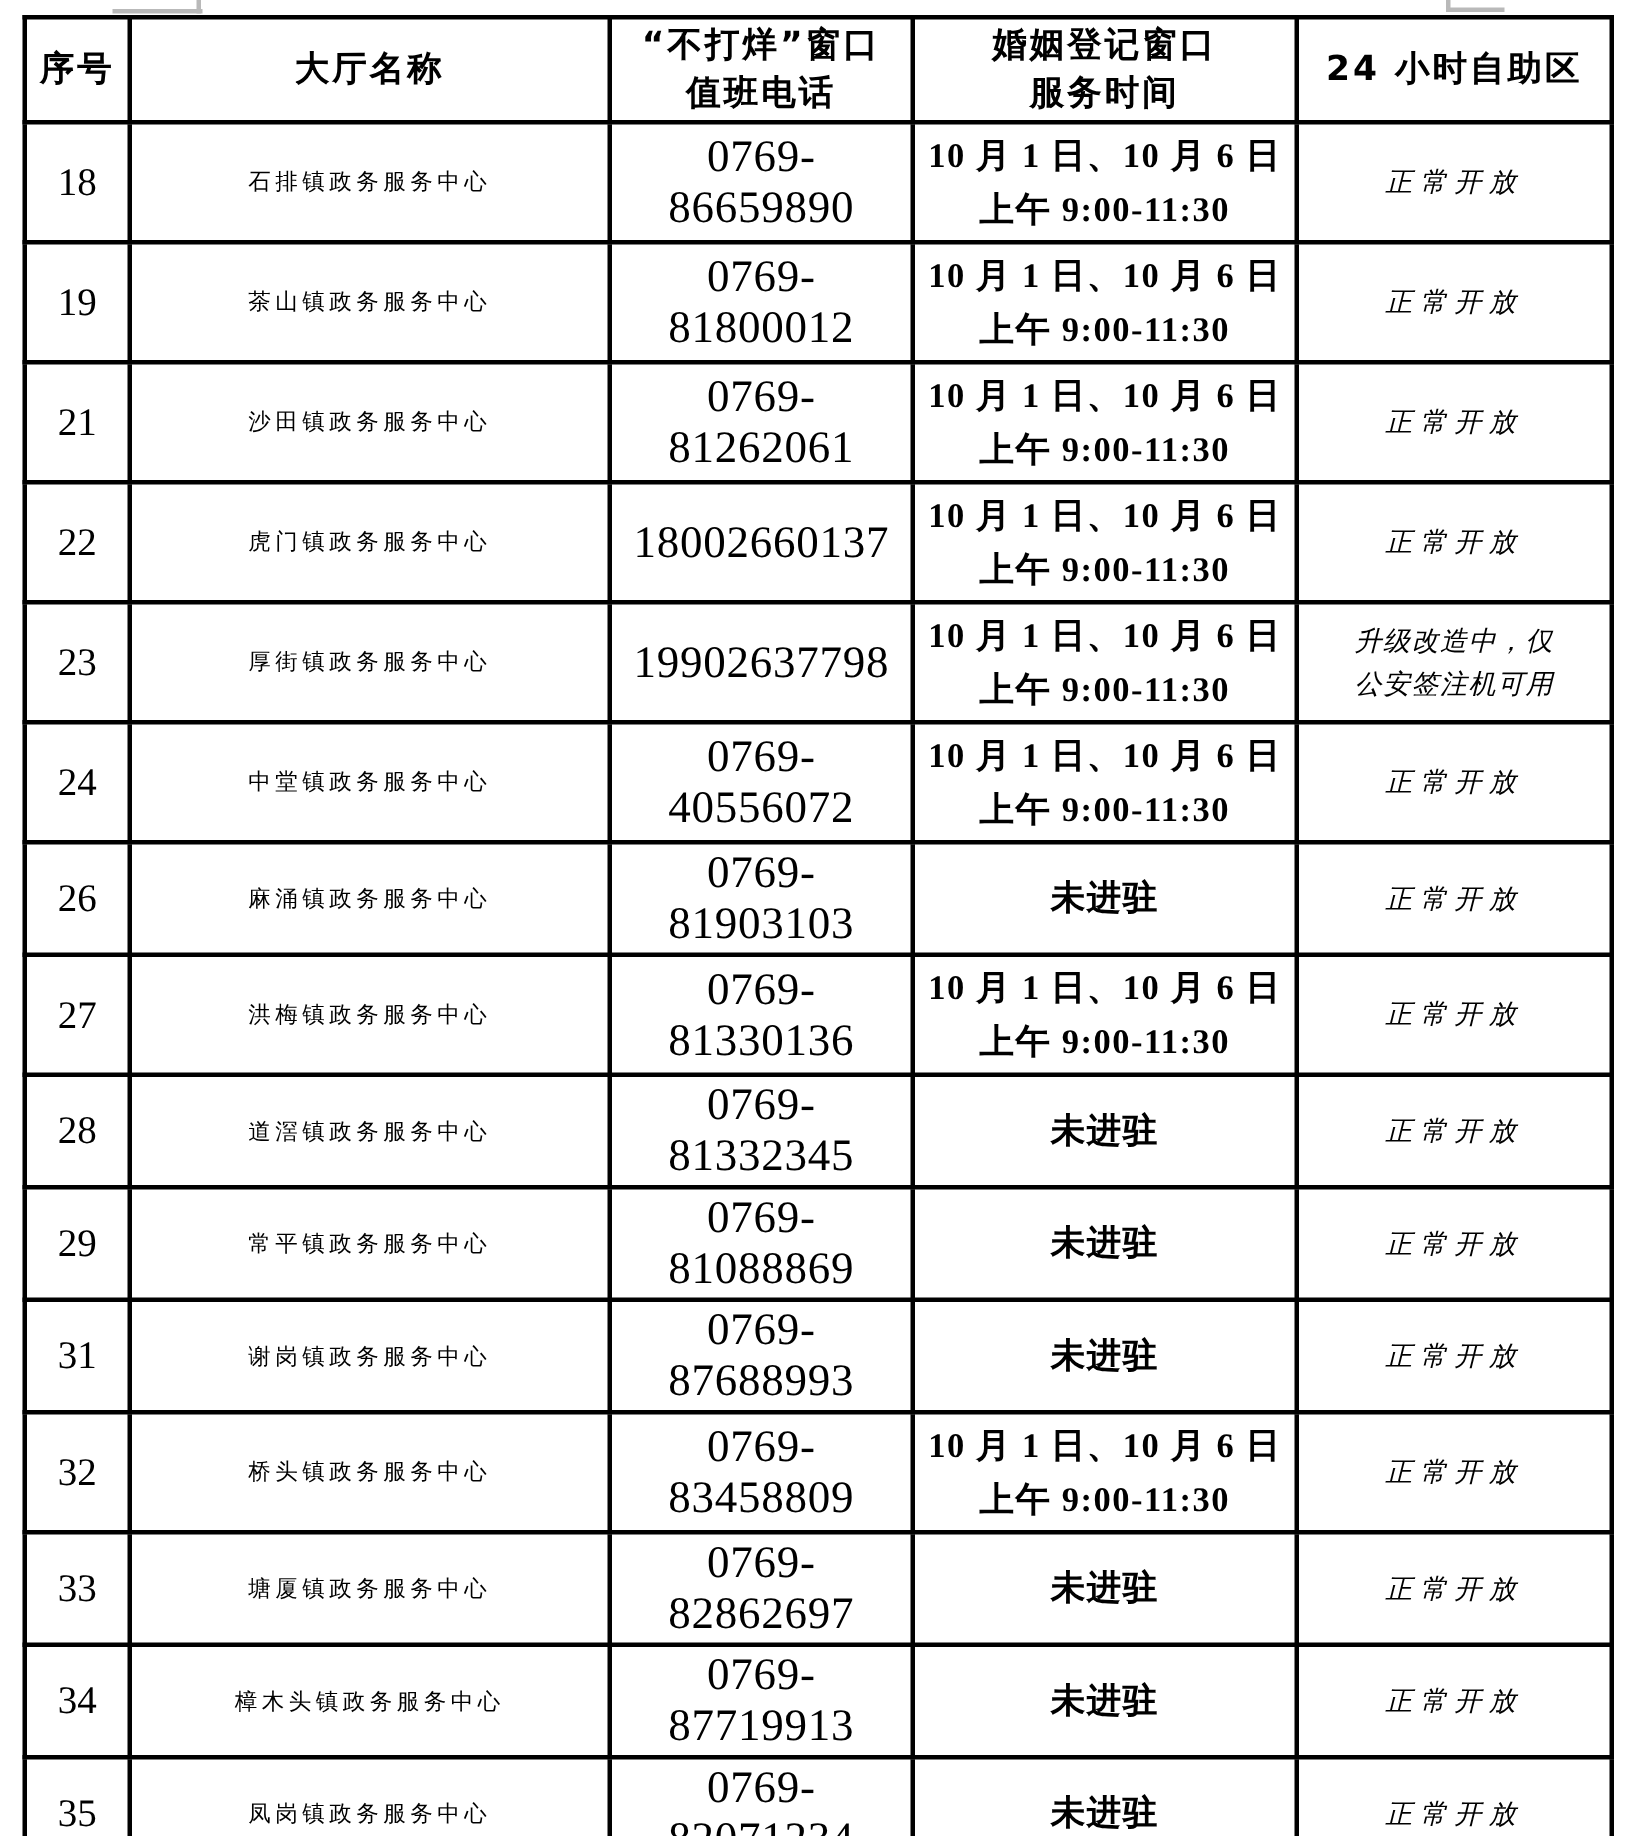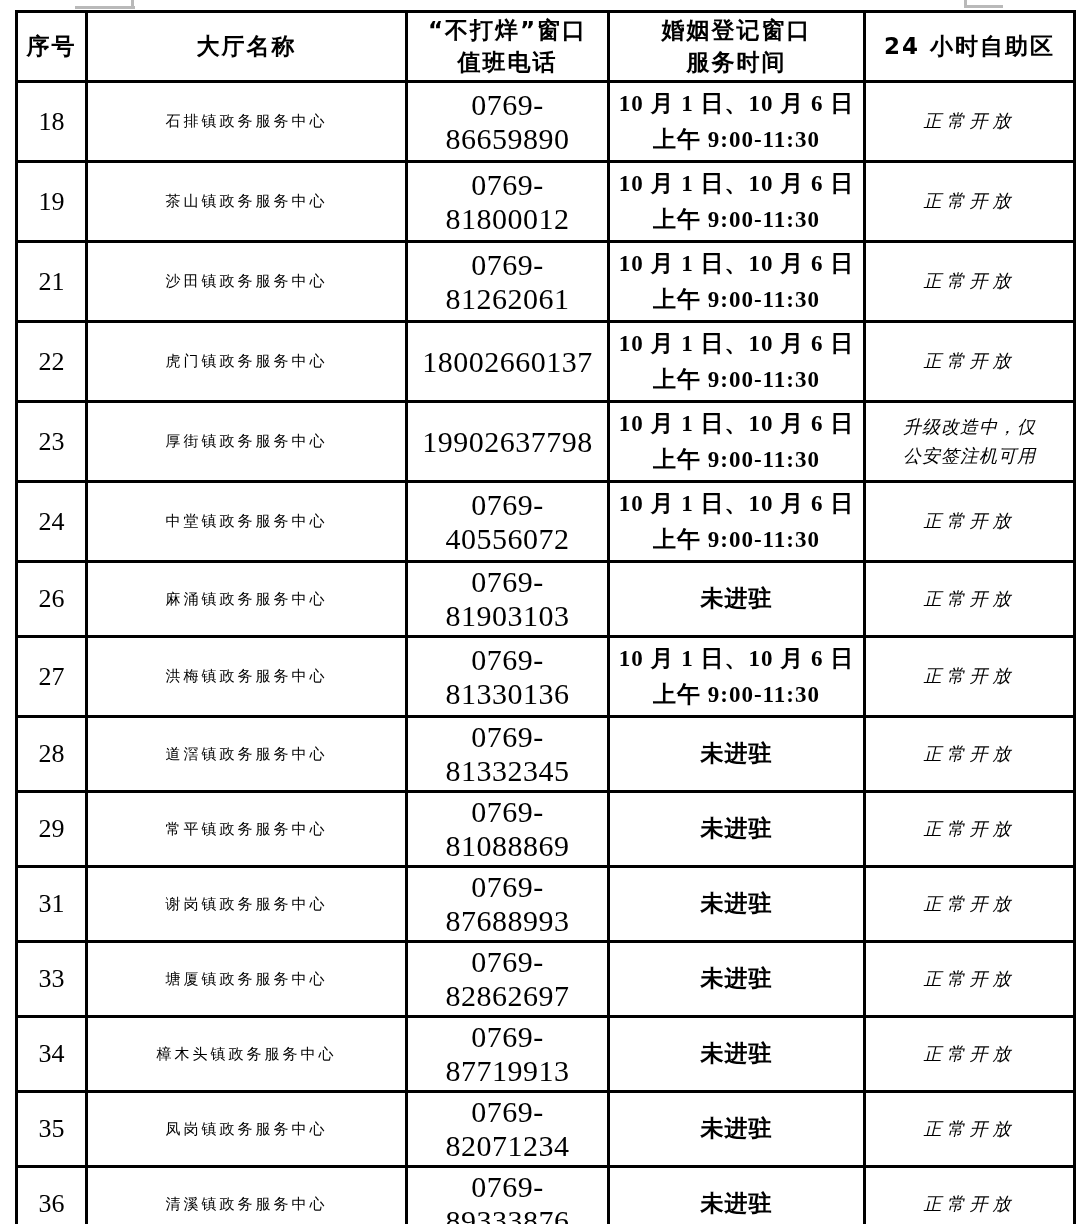--- a/index.html
+++ b/index.html
@@ -194,20 +194,28 @@
       <td class="cell-service">未进驻</td>
       <td class="cell-self">正常开放</td>
     </tr>
         <tr class="short">
       <td class="cell-no">31</td>
       <td class="cell-name">谢岗镇政务服务中心</td>
       <td class="cell-phone">0769-87688993</td>
       <td class="cell-service">未进驻</td>
       <td class="cell-self">正常开放</td>
     </tr>
+        <tr class="tall">
+      <td class="cell-no">32</td>
+      <td class="cell-name">桥头镇政务服务中心</td>
+      <td class="cell-phone">0769-83458809</td>
+      <td class="cell-service">10 月 1 日、10 月 6 日
+上午 9:00-11:30</td>
+      <td class="cell-self">正常开放</td>
+    </tr>
         <tr class="short">
       <td class="cell-no">33</td>
       <td class="cell-name">塘厦镇政务服务中心</td>
       <td class="cell-phone">0769-82862697</td>
       <td class="cell-service">未进驻</td>
       <td class="cell-self">正常开放</td>
     </tr>
         <tr class="short">
       <td class="cell-no">34</td>
       <td class="cell-name">樟木头镇政务服务中心</td>

